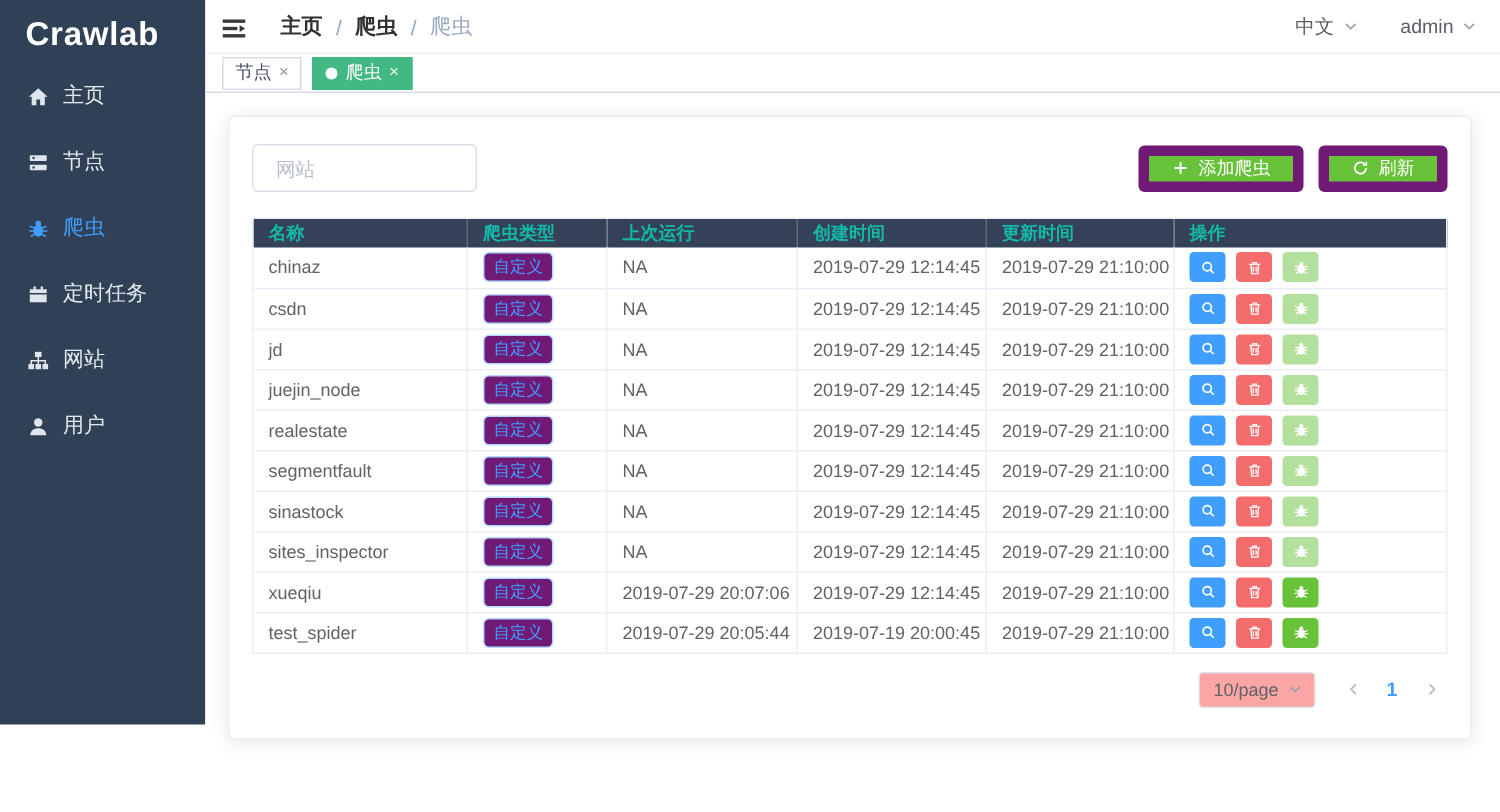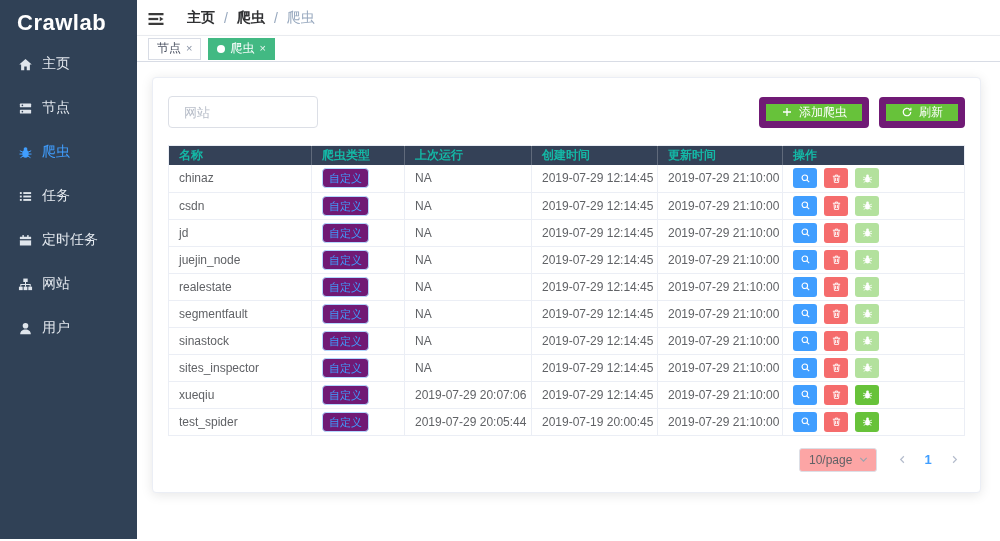--- a/index.html
+++ b/index.html
@@ -7,21 +7,21 @@
   body {
     font-family: "Liberation Sans", "DejaVu Sans", sans-serif;
     display: flex;
     background: #ffffff;
     color: #303133;
   }
   svg { display: block; }
 
   
   .sidebar {
-    width: 137px; min-width: 137px; height: 539px;
+    width: 137px; min-width: 137px; height: 483px;
     background: #304156;
     color: #e4e9ef;
   }
   .logo {
     height: 42px;
     padding: 10px 0 0 17px;
     font-size: 22px;
     font-weight: bold;
     color: #ffffff;
     letter-spacing: 0.5px;
@@ -208,33 +208,20 @@
     </div>
     <div class="nav-item active">
       <span class="nav-icon">
         <svg viewBox="0 0 24 24">
             <ellipse cx="12" cy="14" rx="5" ry="6.5" fill="currentColor"></ellipse>
             <circle cx="12" cy="6.5" r="3" fill="currentColor"></circle>
             <path d="M3.5 9.5l4.5 2M3 14.5h4.5M4.5 20l4-2.5M20.5 9.5l-4.5 2M21 14.5h-4.5M19.5 20l-4-2.5" stroke="currentColor" stroke-width="1.6" fill="none" stroke-linecap="round"></path>
           </svg>
       </span>
       <span>爬虫</span>
-    </div>
-    <div class="nav-item">
-      <span class="nav-icon">
-        <svg viewBox="0 0 24 24" fill="currentColor">
-            <rect x="3" y="5" width="3" height="3"></rect>
-            <rect x="3" y="10.5" width="3" height="3"></rect>
-            <rect x="3" y="16" width="3" height="3"></rect>
-            <rect x="8.5" y="5" width="12.5" height="3"></rect>
-            <rect x="8.5" y="10.5" width="12.5" height="3"></rect>
-            <rect x="8.5" y="16" width="12.5" height="3"></rect>
-          </svg>
-      </span>
-      <span>任务</span>
     </div>
     <div class="nav-item">
       <span class="nav-icon">
         <svg viewBox="0 0 24 24" fill="currentColor">
             <path d="M3 6h18v4H3z"></path>
             <path d="M3 11h18v9H3z"></path>
             <rect x="7" y="3" width="2.4" height="4.5" rx="1"></rect>
             <rect x="14.6" y="3" width="2.4" height="4.5" rx="1"></rect>
             <path d="M3 10.2h18v1.6H3z" fill="#304156"></path>
           </svg>
@@ -276,20 +263,38 @@
           <rect x="2" y="17" width="20" height="3"></rect>
         </svg>
     </span>
     <nav class="breadcrumb">
       <span class="crumb">主页</span>
       <span class="crumb-sep">/</span>
       <span class="crumb">爬虫</span>
       <span class="crumb-sep">/</span>
       <span class="crumb current">爬虫</span>
     </nav>
+    <div class="topbar-right">
+      <div class="dropdown">
+        <span>中文</span>
+        <span class="chev">
+          <svg viewBox="0 0 24 24" fill="none" stroke="currentColor" stroke-width="2.4">
+              <path d="M5 8.5l7 7 7-7"></path>
+            </svg>
+        </span>
+      </div>
+      <div class="dropdown">
+        <span>admin</span>
+        <span class="chev">
+          <svg viewBox="0 0 24 24" fill="none" stroke="currentColor" stroke-width="2.4">
+              <path d="M5 8.5l7 7 7-7"></path>
+            </svg>
+        </span>
+      </div>
+    </div>
   </header>
 
   <div class="tabbar">
     <span class="tab">
       <span>节点</span>
       <span class="tab-close">×</span>
     </span>
     <span class="tab active">
       <span class="tab-dot"></span>
       <span>爬虫</span>

